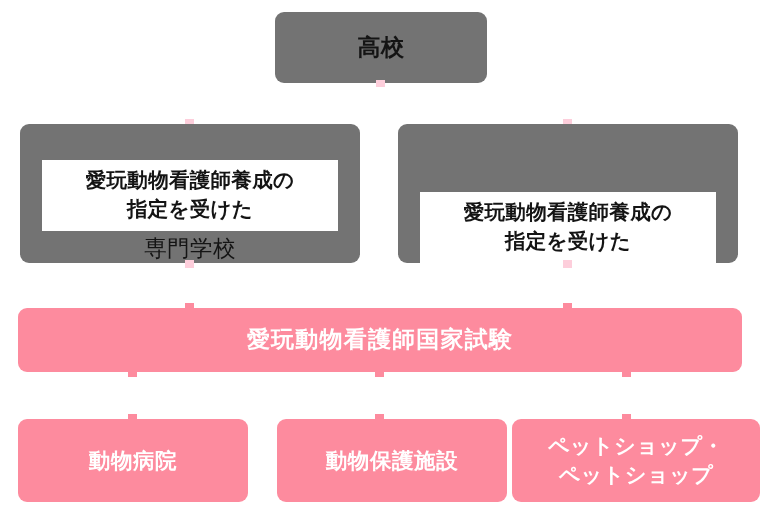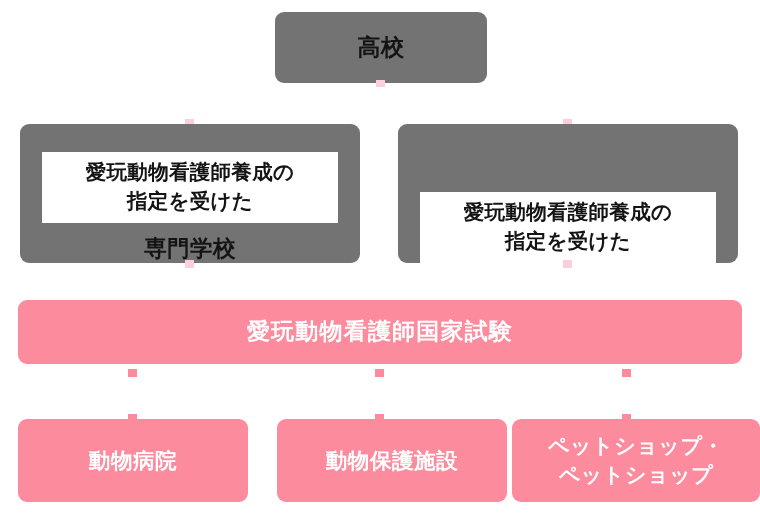--- a/index.html
+++ b/index.html
@@ -70,31 +70,31 @@
     background: #ffffff;
     color: #141414;
     font-size: 20.5px;
     font-weight: 700;
     line-height: 1.42;
     width: 296px;
     padding: 6px 0 7px 0;
     letter-spacing: 0.3px;
   }
   .school-name {
-    margin-top: 11px;
+    margin-top: 3px;
     font-size: 22.5px;
-    font-weight: 700;
+    font-weight: 400;
     color: #141414;
     letter-spacing: 0.4px;
   }
 
   
   #node-exam {
     left: 18px;
-    top: 300px;
+    top: 308px;
     width: 724px;
     height: 64px;
     font-size: 23px;
     letter-spacing: 1.2px;
   }
 
   
   .node--career {
     top: 419px;
     height: 83px;

